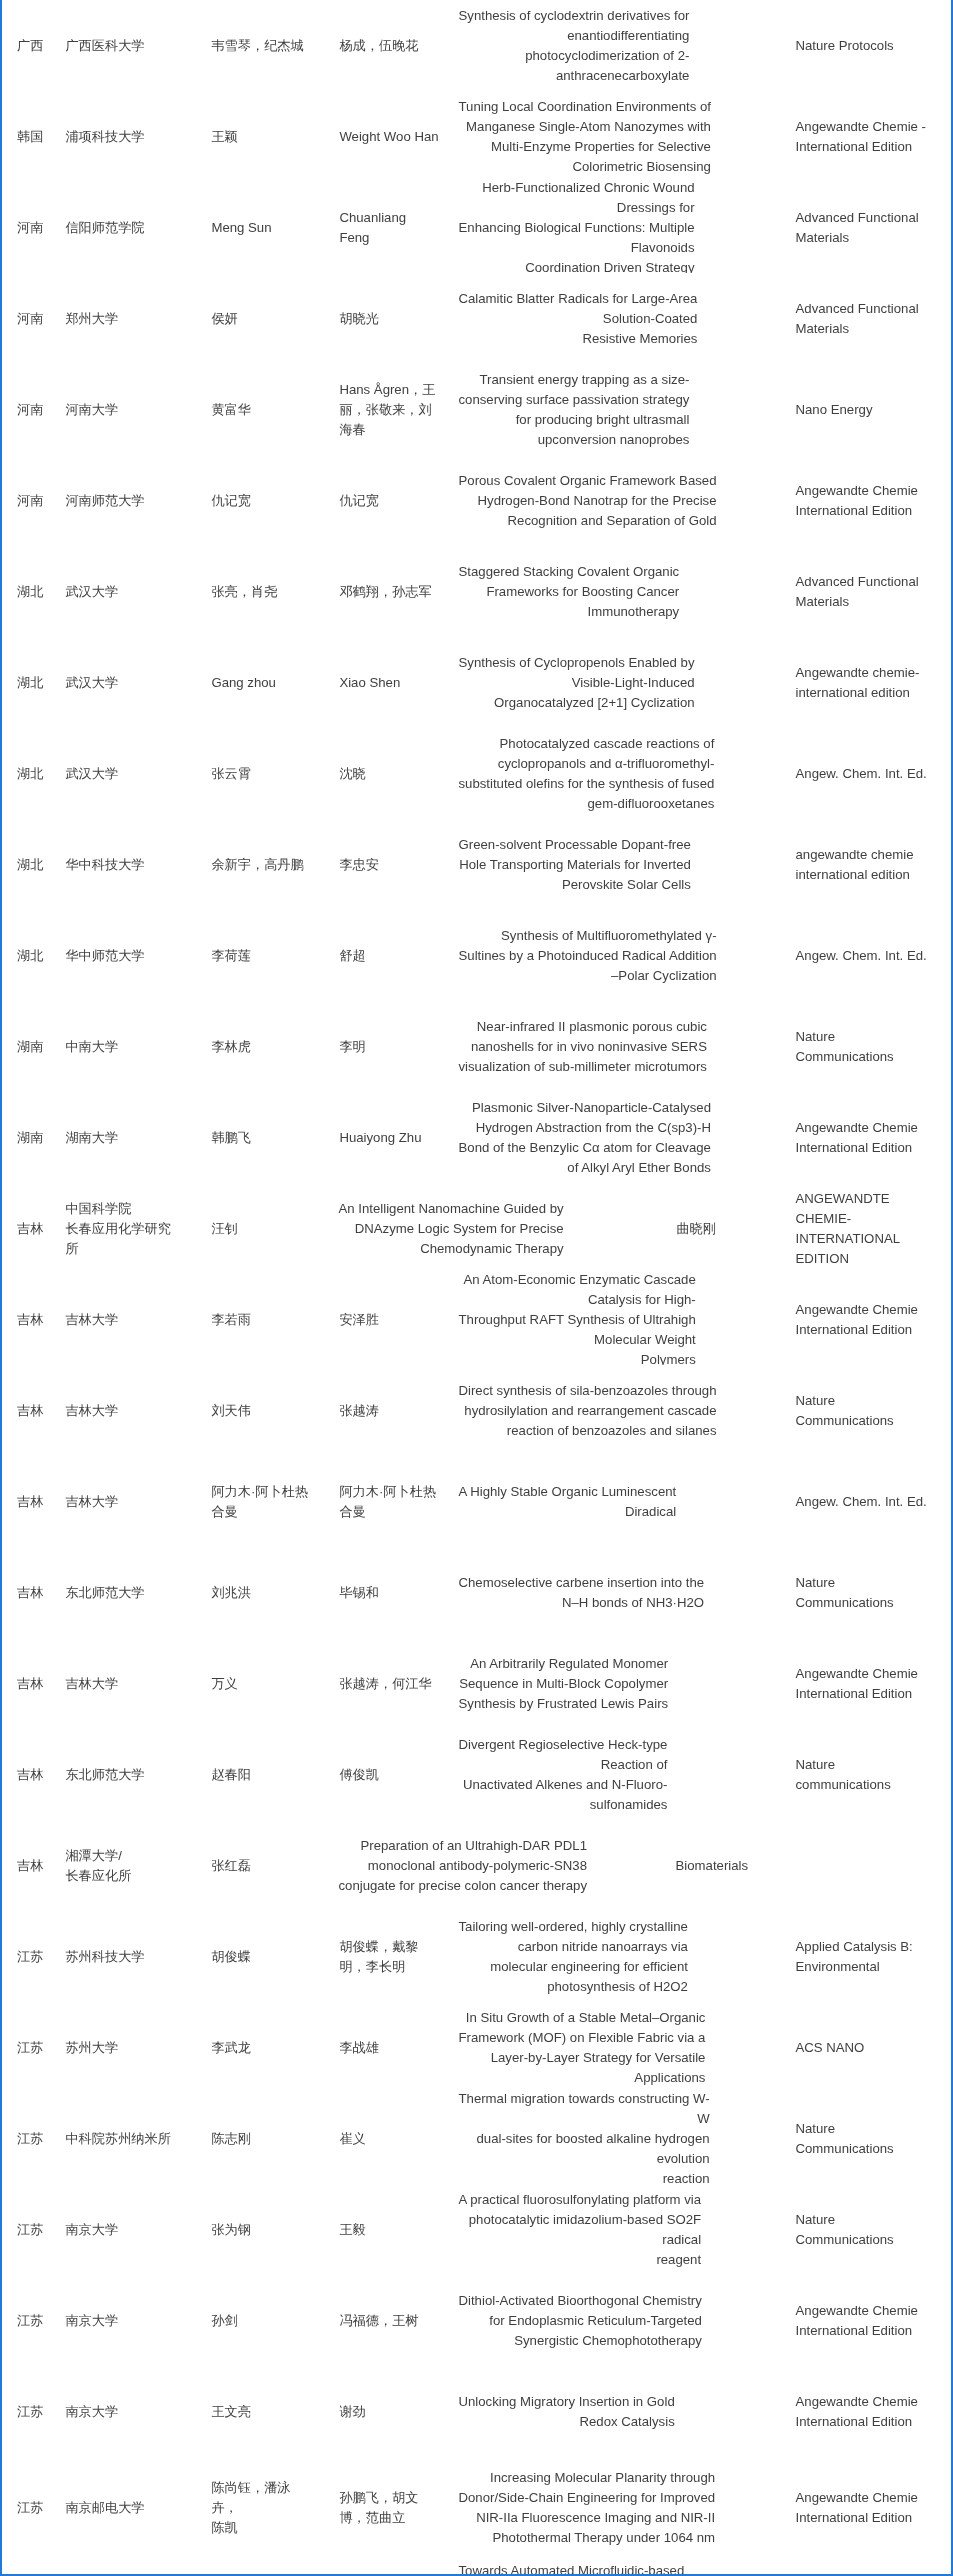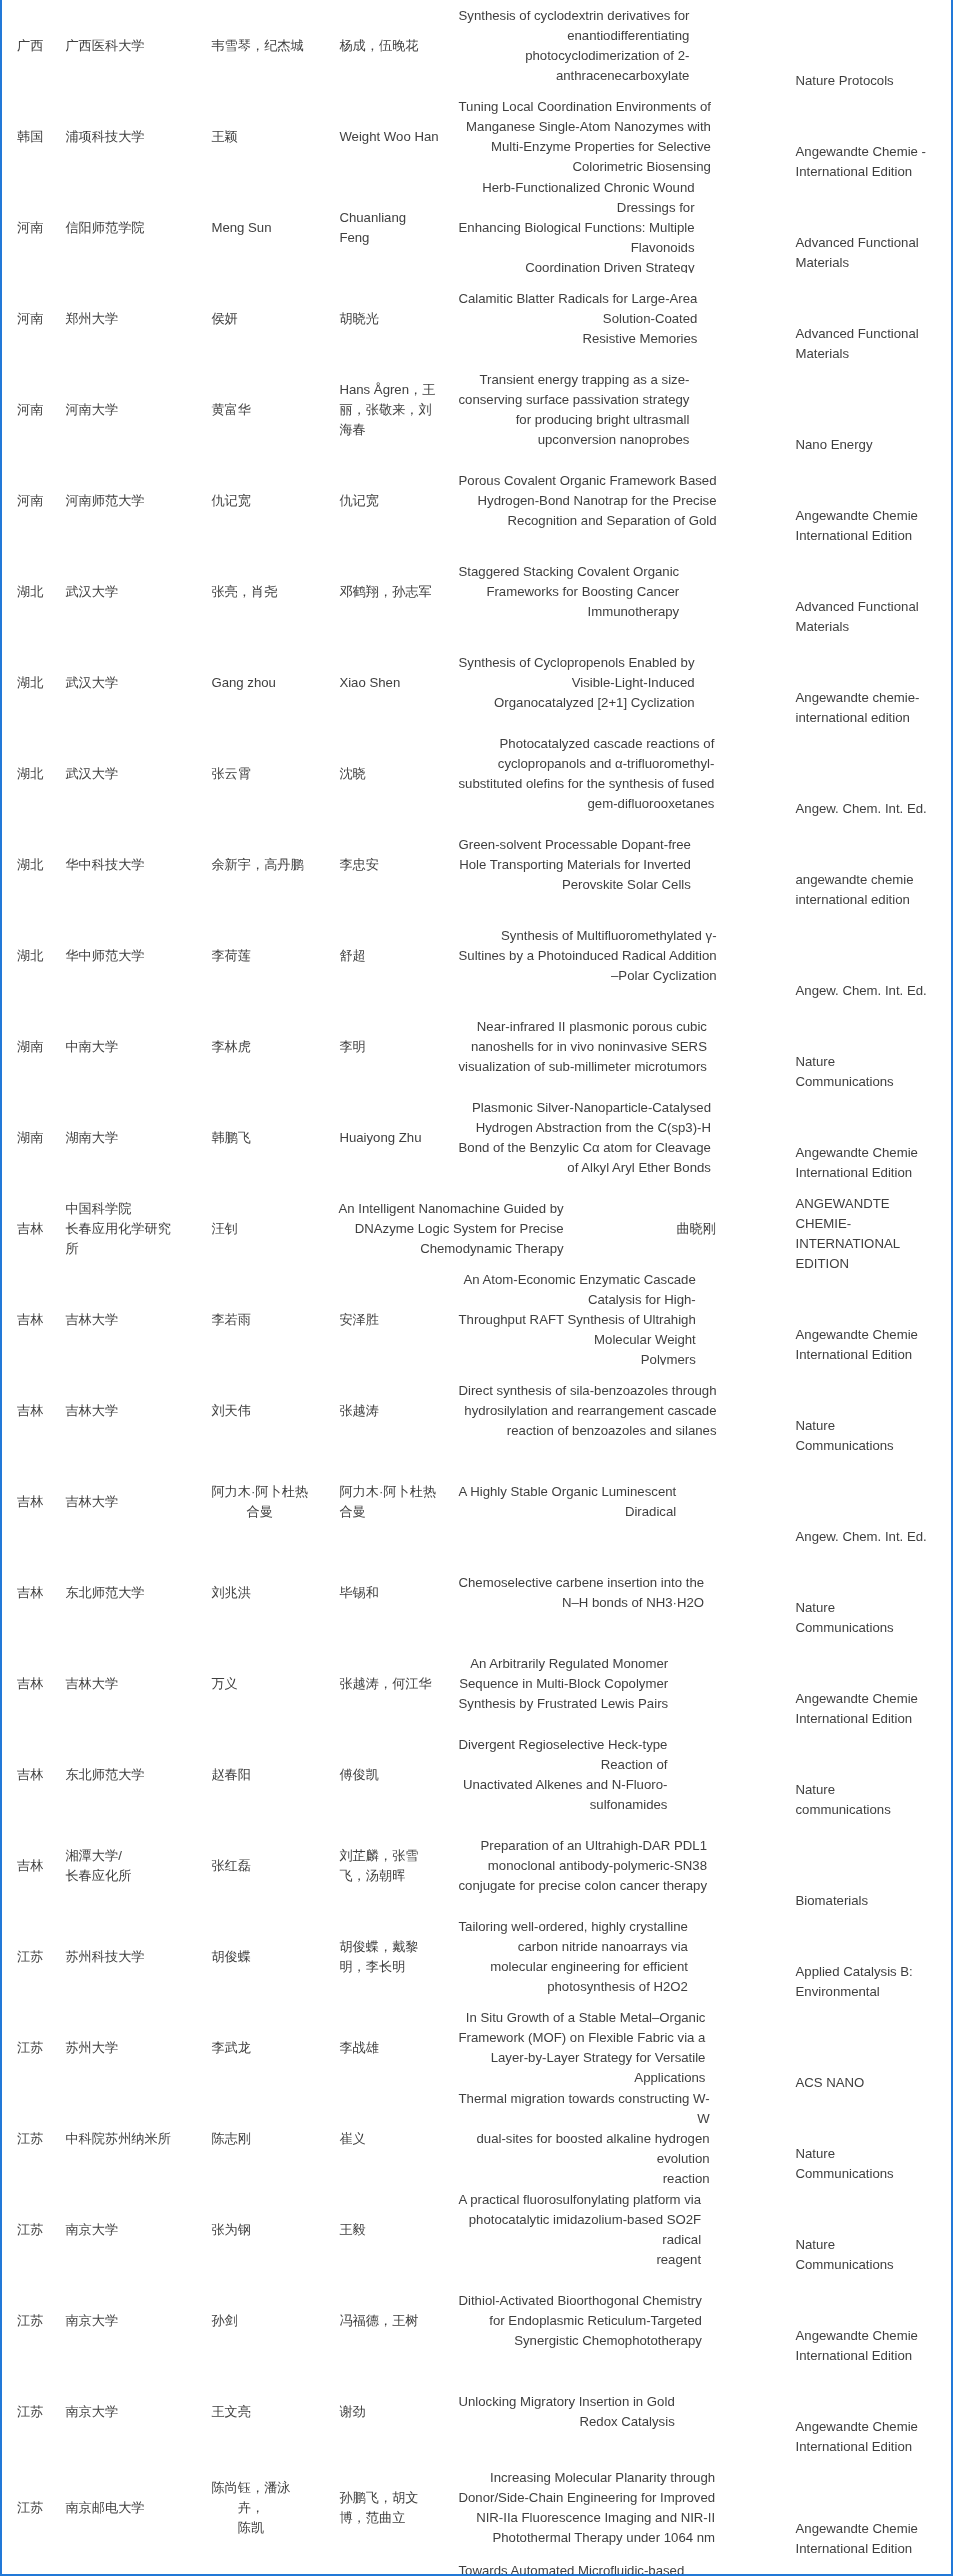--- a/index.html
+++ b/index.html
@@ -38,24 +38,24 @@
     align-items: center;
     flex: 0 0 auto;
   }
   .row:nth-child(29) .cell { align-items: flex-start; padding-top: 1.8px; }
   .cell > span {
     white-space: pre-line;
     display: block;
   }
   .c-province   { width: 51px;  padding-left: 15px; align-items: center; }
   .c-university { width: 146px; padding-left: 12.4px; padding-right: 7px; }
-  .c-first      { width: 128px; padding-left: 12.4px; padding-right: 7px; text-align: center; }
+  .c-first      { width: 128px; padding-left: 12.4px; padding-right: 7px; }
   .c-corr       { width: 120px; padding-left: 12.4px; padding-right: 7px; }
   .c-title      { width: 337px; padding-left: 11.5px; padding-right: 7px; text-align: right; }
-  .c-journal    { flex: 1 1 auto; padding-left: 11.5px; padding-right: 7px; align-items: flex-end; }
+  .c-journal    { flex: 1 1 auto; padding-left: 11.5px; padding-right: 7px; }
 </style>
 </head>
 <body>
 
 <div class="frame" style="border-color: rgb(34, 121, 216); color: rgb(63, 63, 63); background: rgb(255, 255, 255);">
   <div>
 
   <div class="row">
       <div class="cell c-province">
         <span>广西</span>
@@ -532,24 +532,20 @@
       <div class="cell c-province">
         <span>吉林</span>
       </div>
       <div class="cell c-university">
         <span>湘潭大学/
 长春应化所</span>
       </div>
       <div class="cell c-first">
         <span>张红磊</span>
       </div>
-      <div class="cell c-corr">
-        <span>刘芷麟，张雪
-飞，汤朝晖</span>
-      </div>
       <div class="cell c-title">
         <span>Preparation of an Ultrahigh-DAR PDL1
 monoclonal antibody-polymeric-SN38
 conjugate for precise colon cancer therapy</span>
       </div>
       <div class="cell c-journal">
         <span>Biomaterials</span>
       </div>
     </div>
       <div class="row">

